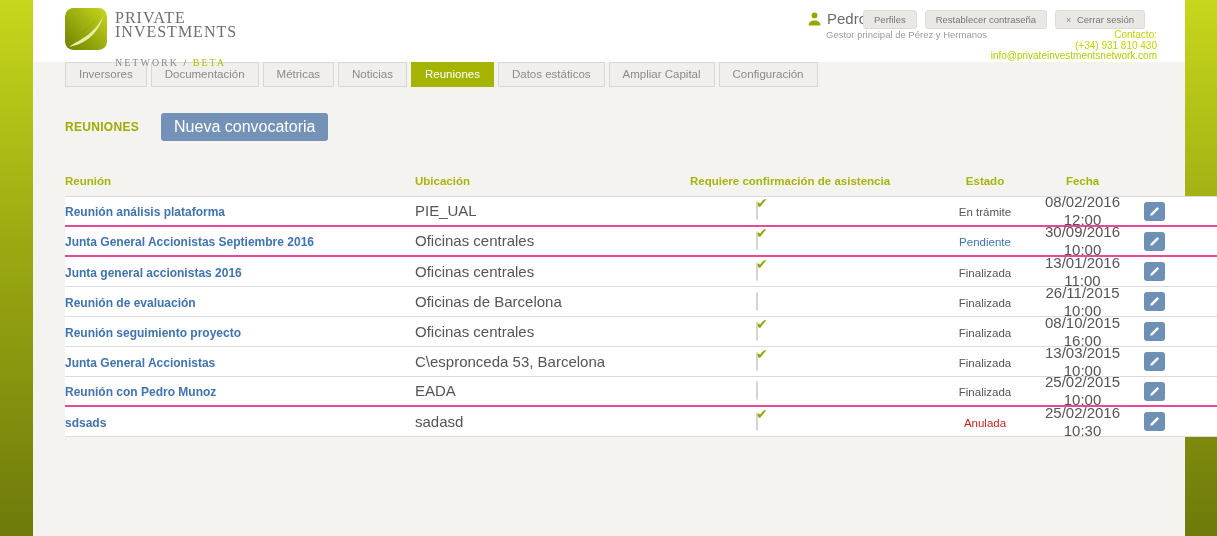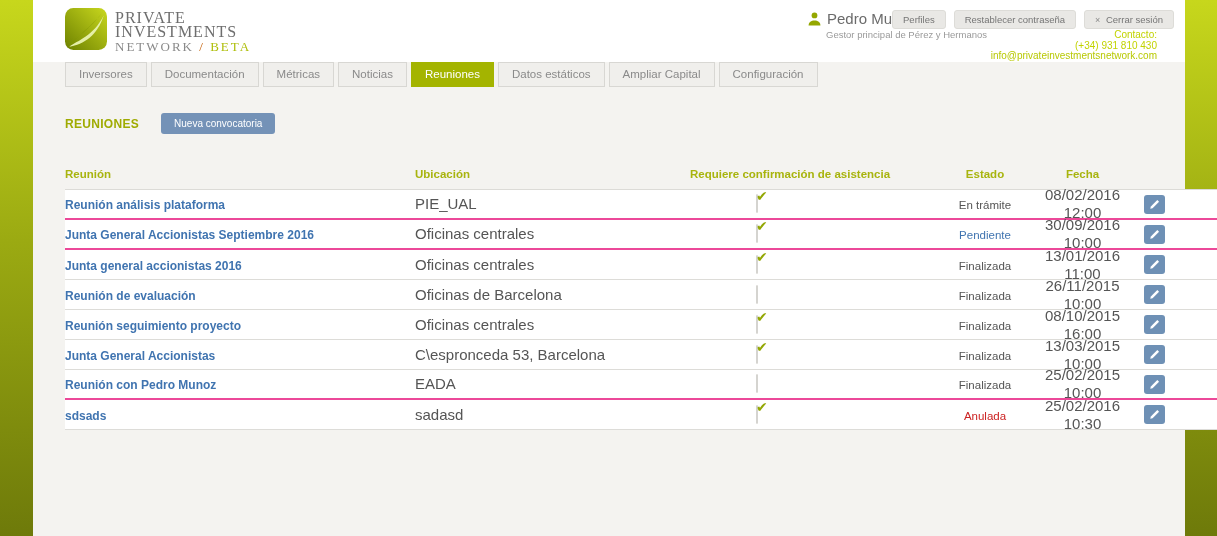--- a/index.html
+++ b/index.html
@@ -15,50 +15,50 @@
 
   .main { position:absolute; left:33px; top:0; width:1152px; height:536px; }
 
   
   .top-header { position:relative; height:62px; background:#ffffff; }
 
   .logo-group { position:absolute; left:32px; top:8px; display:flex; align-items:flex-start; }
   .logo-icon { width:42px; height:42px; margin-right:8px; }
   .logo-text { font-family:"Liberation Serif", serif; color:#6e6e6e; line-height:14px; padding-top:3px; }
   .logo-line1, .logo-line2 { font-size:16px; letter-spacing:1px; }
-  .logo-line3 { font-size:13px; letter-spacing:2px; color:#8a8a8a; margin-top:1px; }
+  .logo-line3 { font-size:10px; letter-spacing:2px; color:#8a8a8a; margin-top:17px; }
   .logo-line3 .slash { color:#c25b00; }
   .logo-line3 .beta { color:#aebe09; }
 
   .user-block { position:absolute; left:775px; top:10px; }
   .user-name-row { display:flex; align-items:center; }
   .user-name { font-size:15px; color:#6b6b6b; margin-left:6px; }
   .user-role { font-size:9.5px; color:#9a9a9a; margin:2px 0 0 18px; }
 
-  .header-buttons { position:absolute; right:11px; top:10px; display:flex; gap:8px; }
+  .header-buttons { position:absolute; right:40px; top:10px; display:flex; gap:8px; }
   .hdr-btn { font-size:9.5px; color:#757575; background:#e9e8e5; border:1px solid #dddcd8;
     border-radius:3px; padding:3px 10px; cursor:pointer; white-space:nowrap; }
   .hdr-btn .x-glyph { color:#8a8a8a; margin-right:3px; font-size:9px; }
 
   .contact-block { position:absolute; right:28px; top:30px; text-align:right;
     font-size:10px; line-height:10.5px; color:#c2d300; }
   .contact-block .email { color:#b8c903; }
 
   
   .nav-tabs { display:flex; gap:4px; padding-left:32px; height:25px; }
   .tab { font-size:11.5px; color:#8a8a8a; background:#f0efec; border:1px solid #d8d7d3;
     padding:5px 13px; cursor:pointer; white-space:nowrap; }
   .tab.active { background:#a4b400; border-color:#a4b400; color:#ffffff; }
 
   
   .content { padding:0 0 0 32px; }
 
   .page-header { margin-top:26px; display:flex; align-items:center; }
   .page-title { font-size:12px; font-weight:bold; color:#9fab02; letter-spacing:0.3px; }
-  .new-btn { margin-left:22px; font-size:10px; color:#ffffff; background:#7492b7;
+  .new-btn { margin-left:22px; font-size:16px; color:#ffffff; background:#7492b7;
     border:none; border-radius:3px; padding:5px 13px; cursor:pointer; }
 
   
   .meetings-table { margin-top:24px; width:1179px; }
   .t-row { display:flex; align-items:center; height:30px; background:#ffffff;
     border-bottom:1px solid #dddcd8; }
   .t-head { display:flex; align-items:center; height:32px; background:transparent;
     border-bottom:1px solid #dcdbd7; font-weight:bold; font-size:11.5px; color:#a8b40e; }
   .t-row.blue-divider { border-bottom:2px solid #ec4899; }
 

